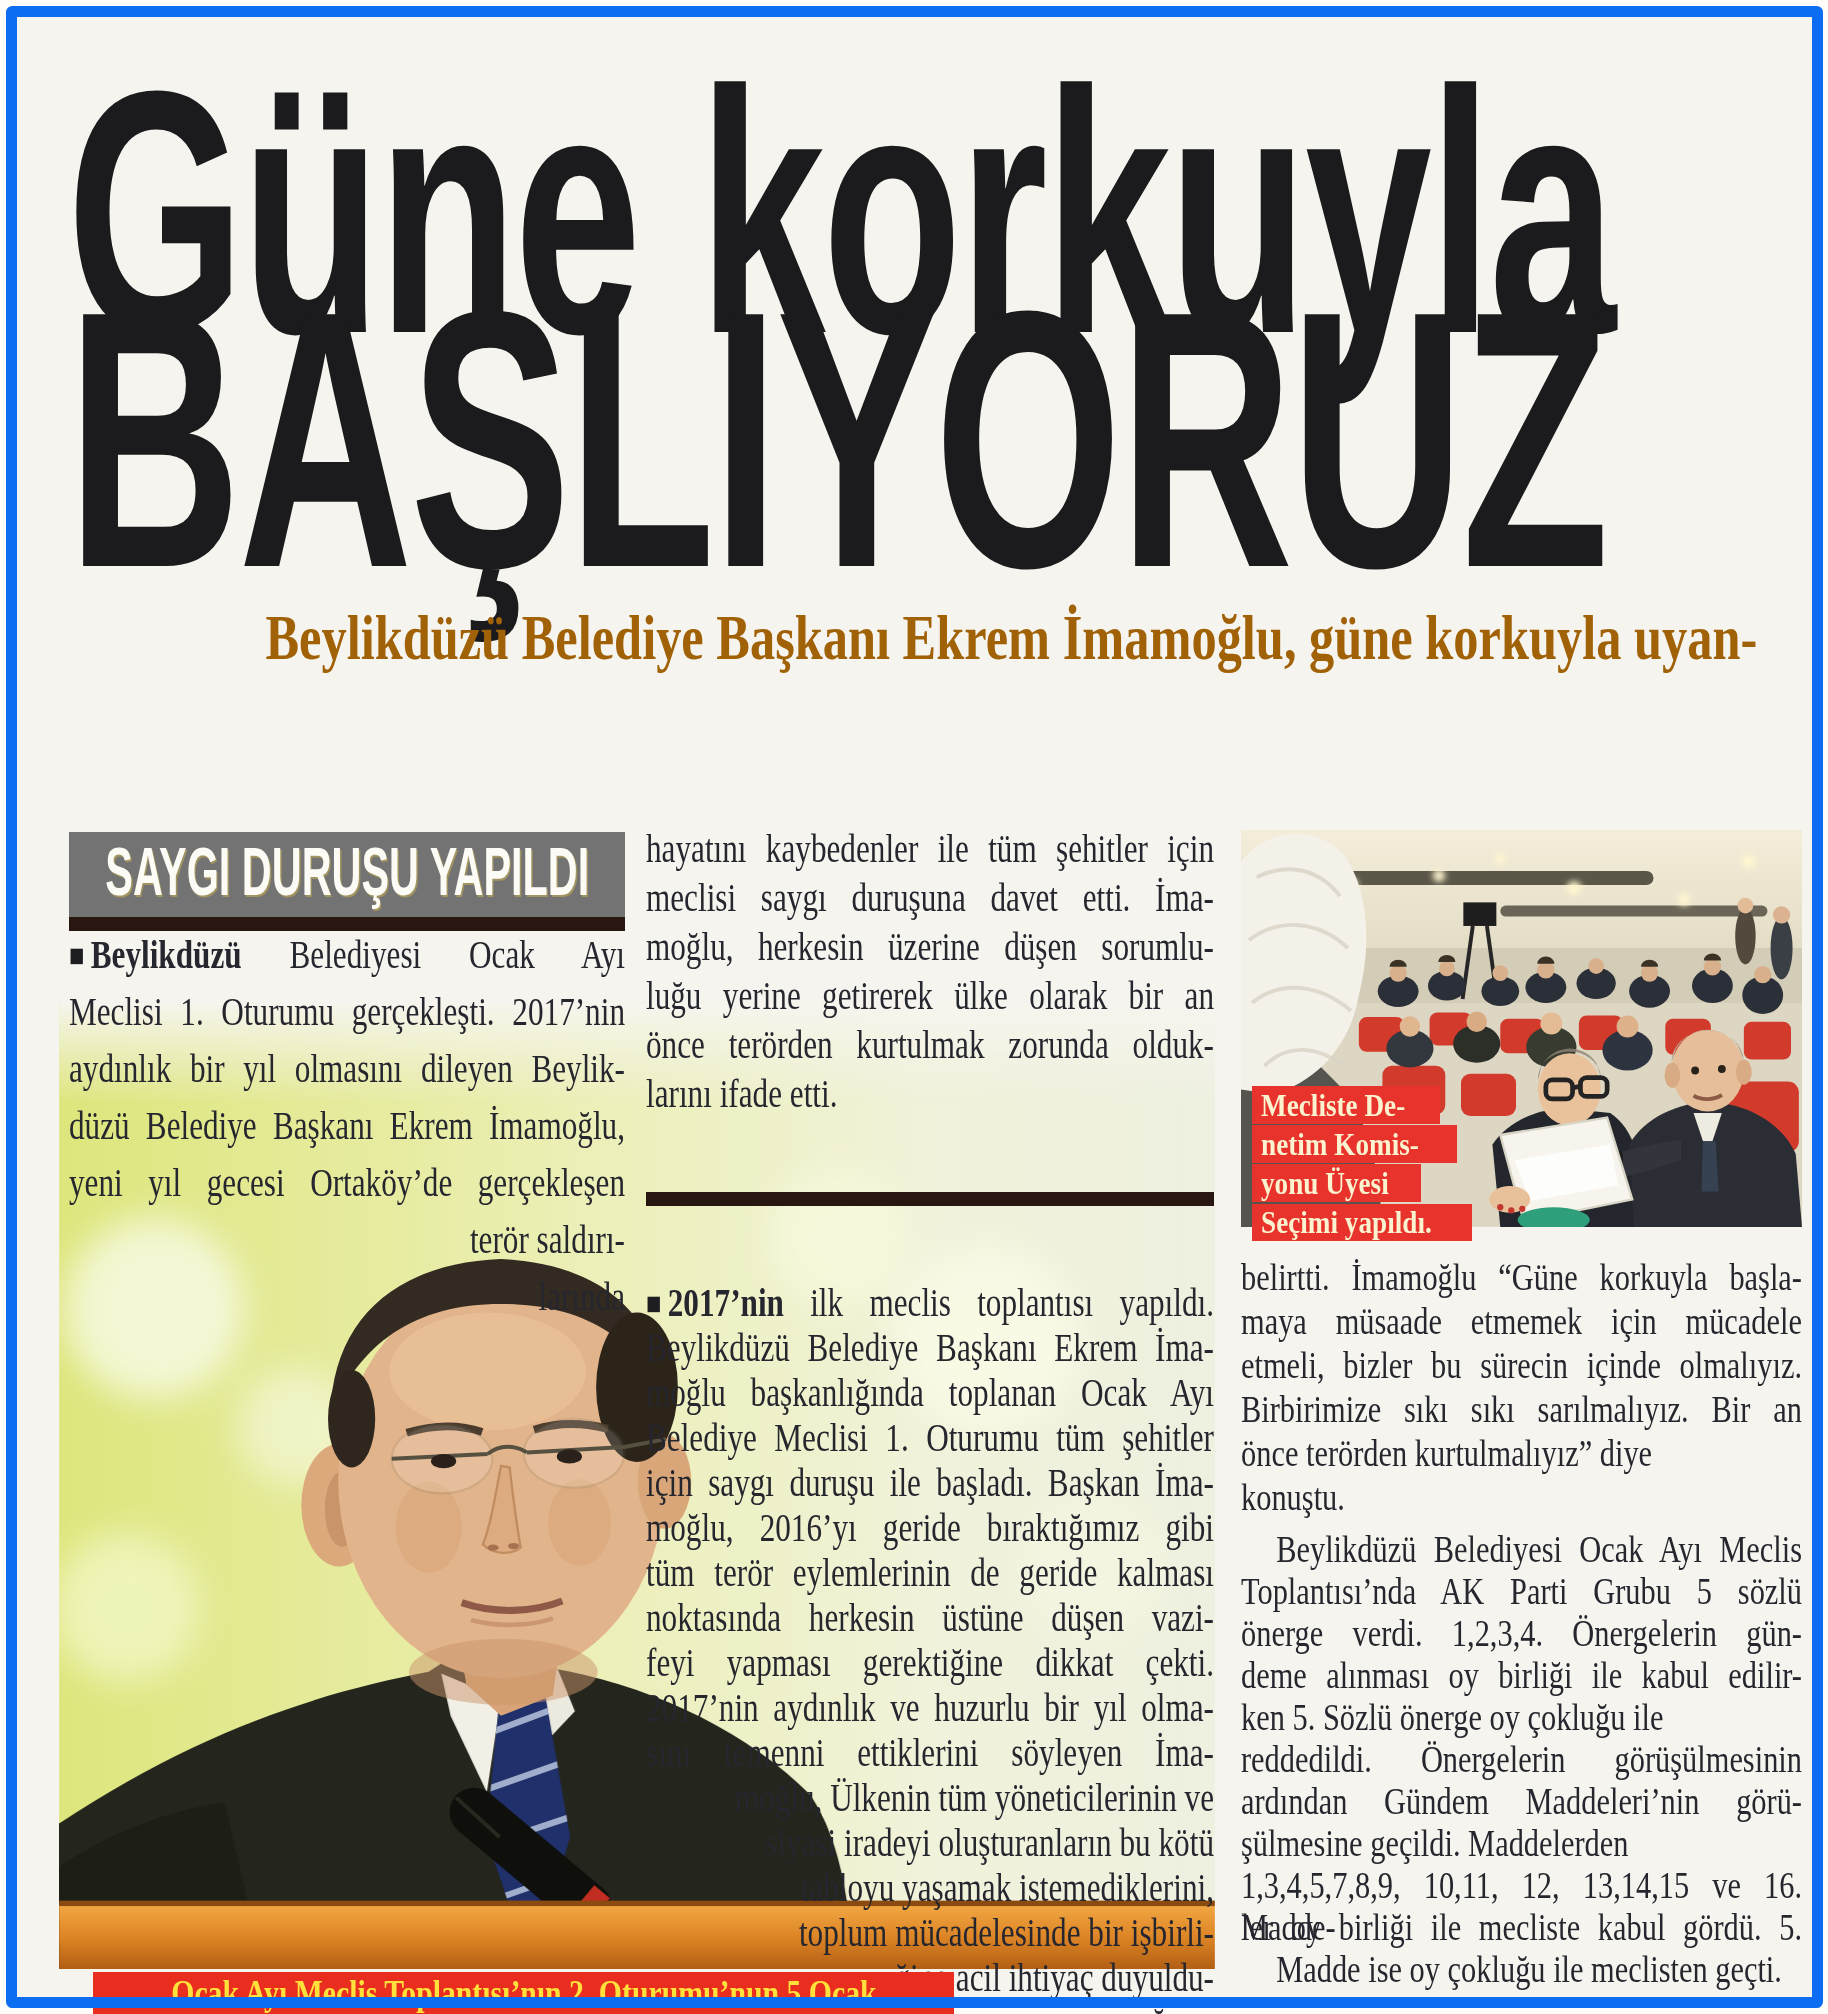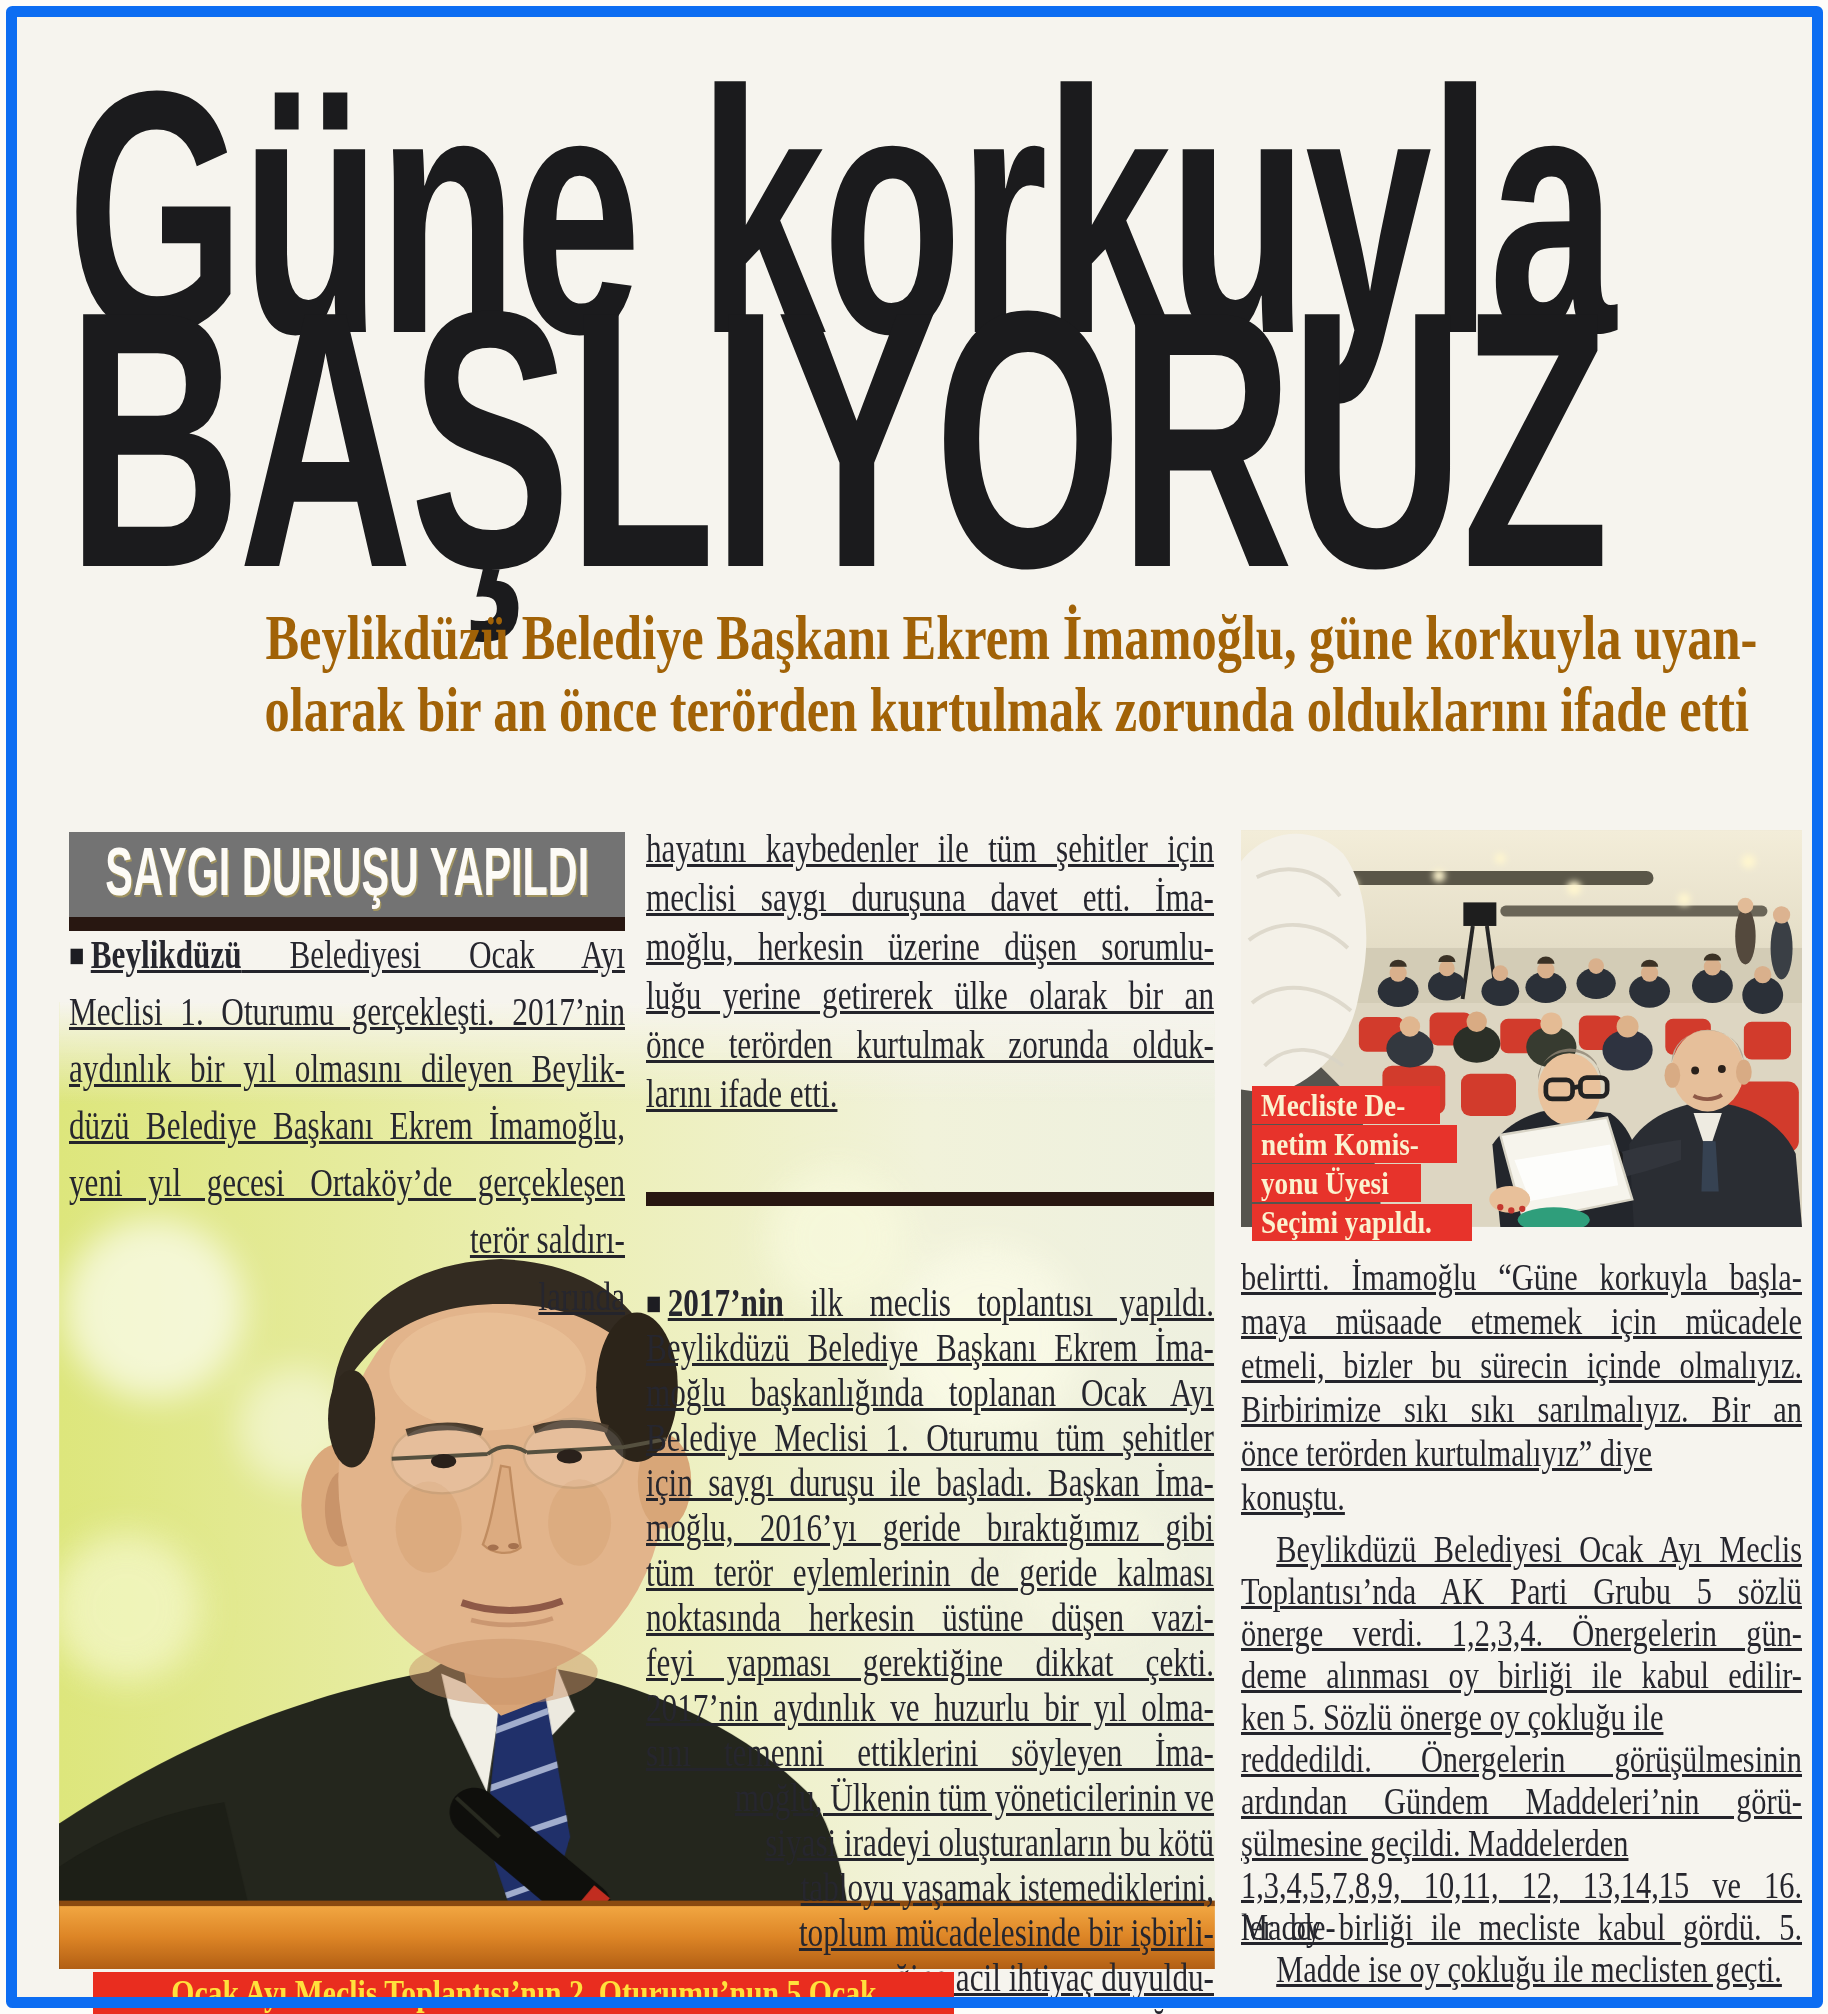--- a/index.html
+++ b/index.html
@@ -14,21 +14,21 @@
   .sub{width:1671px;text-align:center;font-weight:bold;color:#a16207;}
   .sub .cline{height:72px;line-height:72px;font-size:63px;white-space:nowrap;}
   .sub .cline>span{display:inline-block;transform:scaleX(.8);transform-origin:50% 50%;white-space:nowrap;}
   
   .redbox{background:#737373;display:flex;align-items:flex-start;justify-content:center;}
   .redbox>span{font-family:"Liberation Sans",sans-serif;font-weight:bold;color:#fdfbf6;
       font-size:69px;white-space:nowrap;transform:scaleX(.6);transform-origin:50% 50%;
       text-shadow:2.4px 2.4px 0 rgba(246,210,60,.35);}
   .darkbar{background:#281711;}
   
-  .col{position:absolute;text-decoration:underline;}
+  .col{position:absolute;}
   .ln{position:relative;font-size:39px;color:#26262e;transform:scaleX(.8);
       transform-origin:0 50%;width:125%;white-space:nowrap;}
   .j{white-space:normal;text-align:justify;text-align-last:justify;}
   .r{text-align:right;transform-origin:100% 50%;margin-left:-25%;}
   .b{font-weight:bold;}
   .sq{display:inline-block;font-size:.82em;transform:translateY(-1.6px);margin-right:7.9px;color:#1d1d22;}
   .ind{text-indent:44px;}
   .gunu{margin-right:110px;}
   
   .capR{position:absolute;z-index:6;}
@@ -268,21 +268,20 @@
           <path d="M30,300 C60,270 100,276 130,300"></path>
       </g>
     </svg>
   </div>
 
   <div class="abs hl" style="left:67px;top:31px;font-size:346px;line-height:362px;letter-spacing:-4.7px;transform:scale(.66,1);">Güne korkuyla</div>
   <div class="abs hl" style="left:67px;top:259px;font-size:366px;line-height:362px;letter-spacing:-4.7px;transform:scale(.66,1);">BAŞLIYORUZ</div>
 
   <div class="abs sub" style="left:79px;top:602px;">
     <div class="cline"><span>Beylikdüzü Belediye Başkanı Ekrem İmamoğlu, güne korkuyla uyan-</span></div>
-    <div class="cline"><span>olarak bir an önce terörden kurtulmak zorunda olduklarını ifade etti</span></div>
   </div>
 
   <div class="abs redbox" style="left:69px;top:832px;width:556px;height:85px;z-index:5;">
     <span>SAYGI DURUŞU YAPILDI</span>
   </div>
   <div class="abs darkbar" style="left:69px;top:917px;width:556px;height:14px;z-index:5;"></div>
 
   <div class="col" style="left:69px;top:926px;width:556px;z-index:4;">
     <div class="ln j" style="height:57px;line-height:57px;"><span class="sq">■</span><span class="b">Beylikdüzü</span><span> Belediyesi Ocak Ayı</span></div>
     <div class="ln j" style="height:57px;line-height:57px;">Meclisi 1. Oturumu gerçekleşti. 2017’nin</div>

